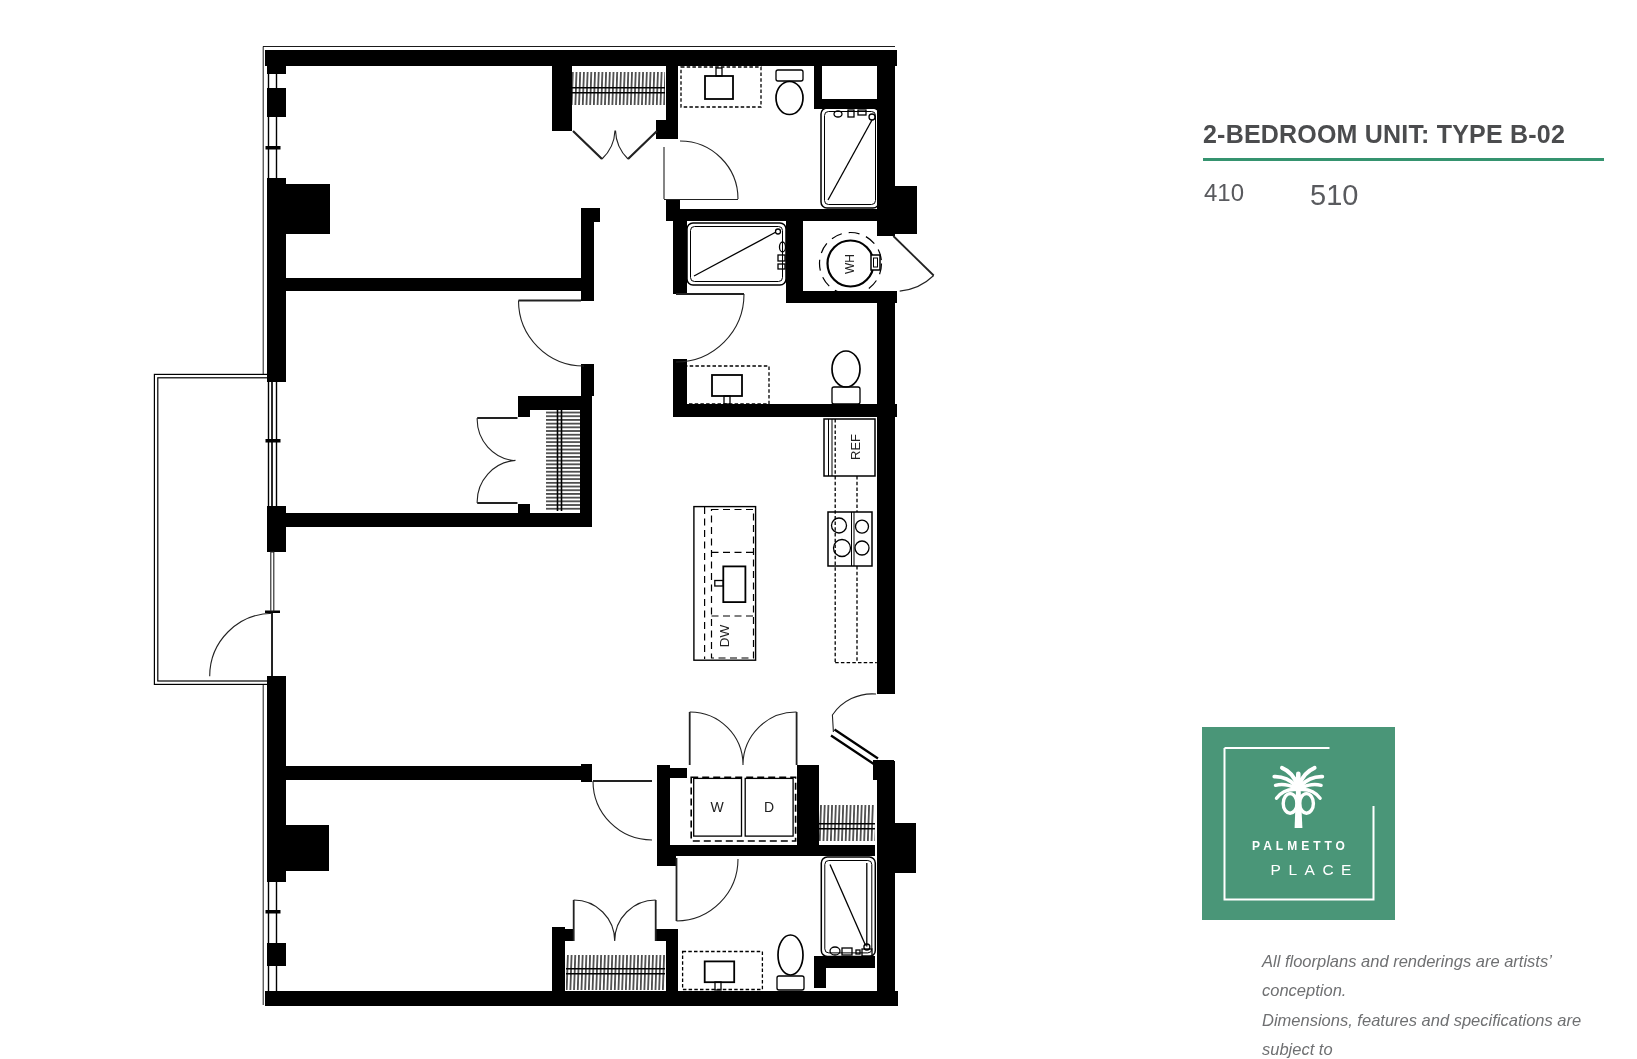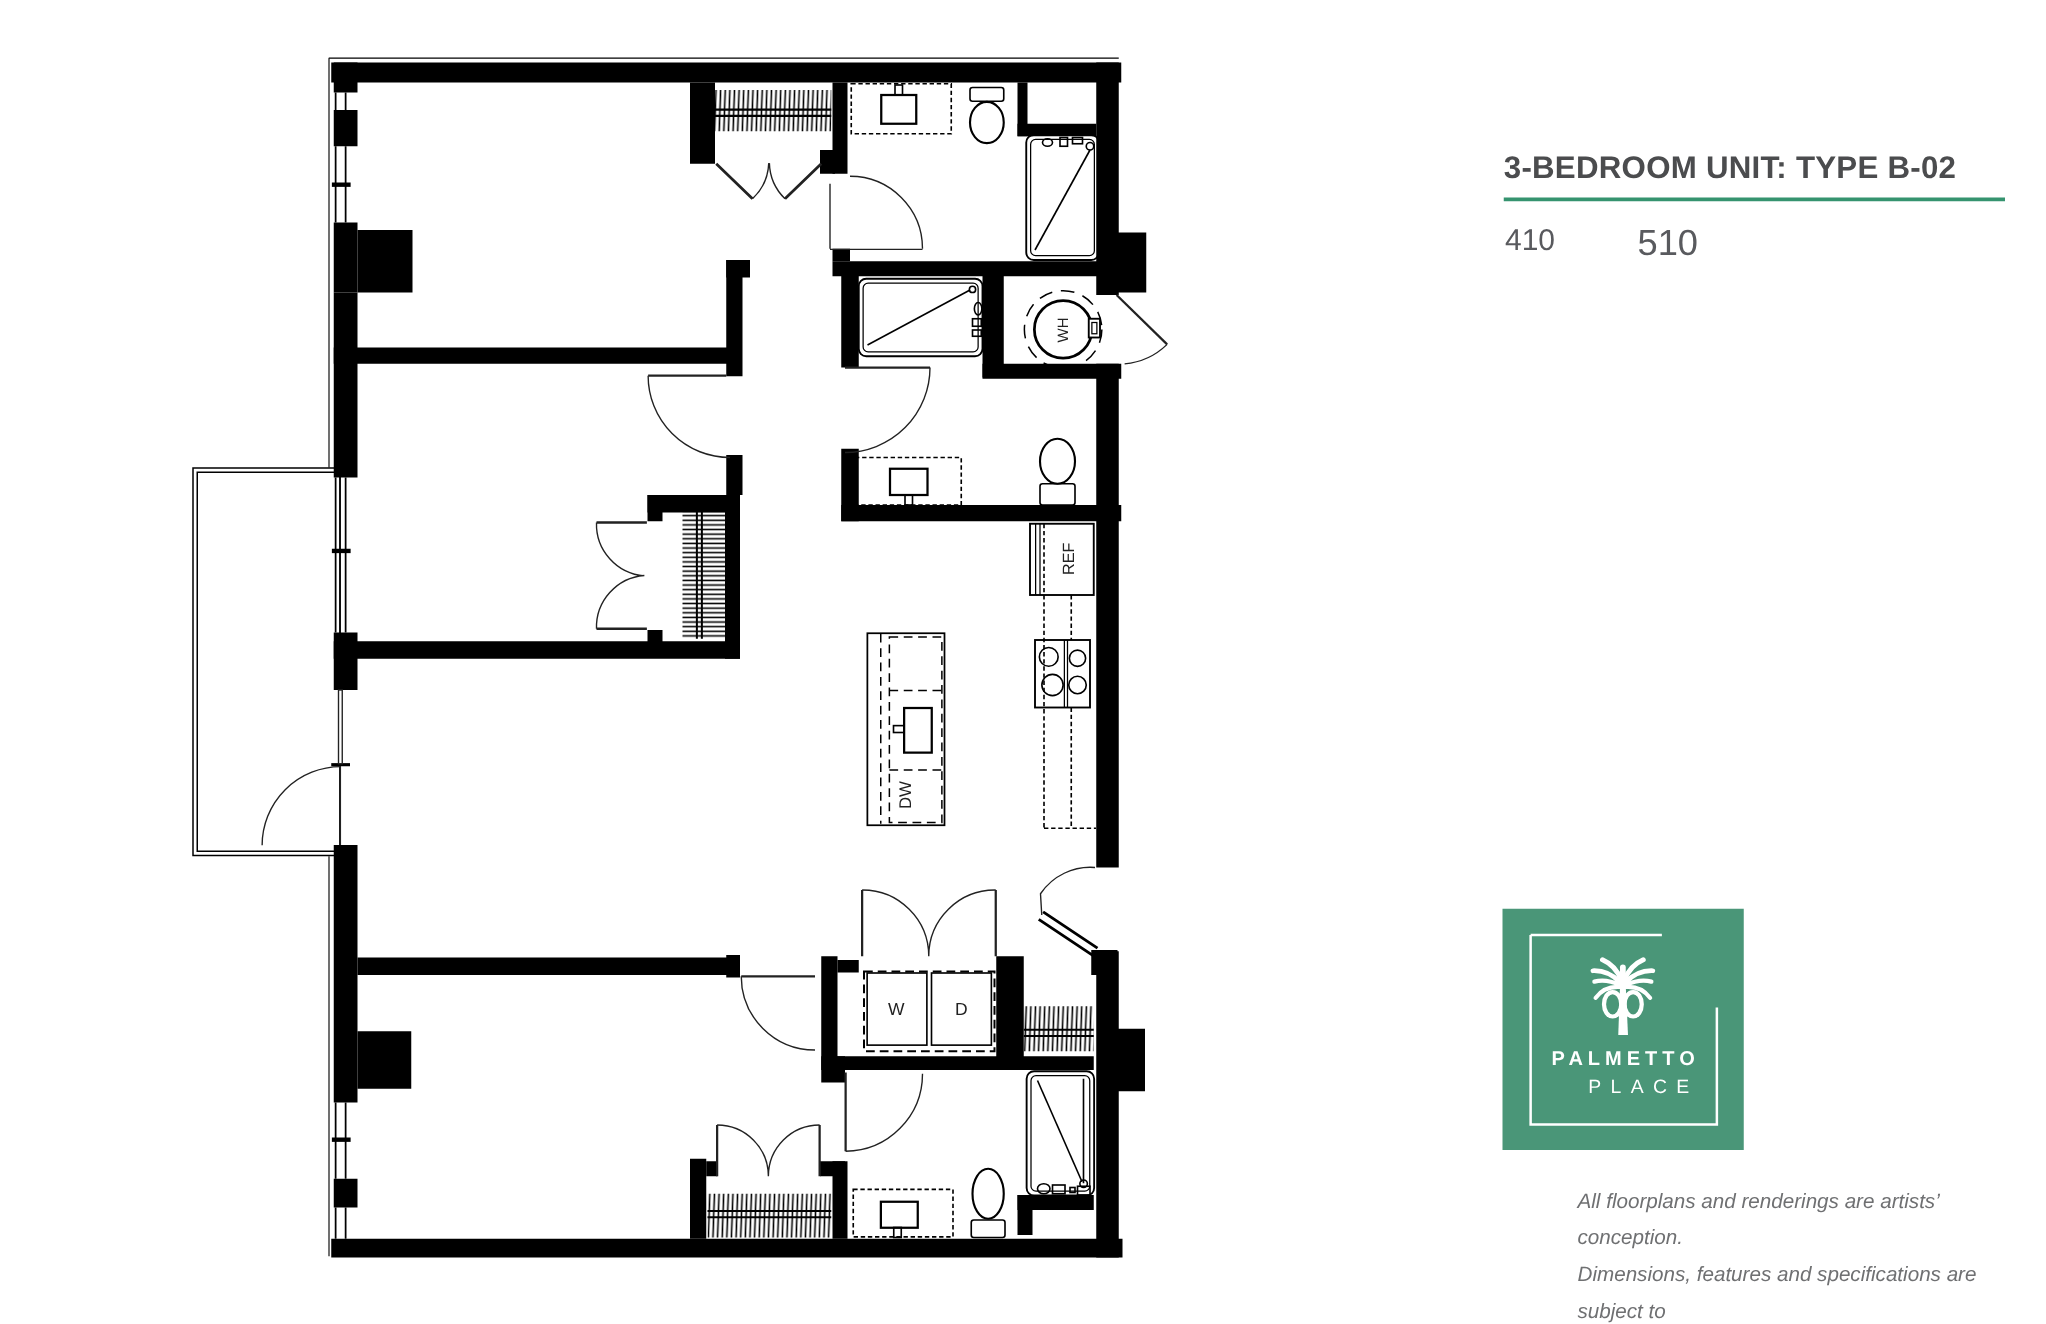--- a/index.html
+++ b/index.html
@@ -4,21 +4,21 @@
 <style>
 html,body{margin:0;padding:0;background:#ffffff;width:1637px;height:1059px;overflow:hidden;
 font-family:"Liberation Sans",sans-serif;-webkit-font-smoothing:antialiased;}
 .abs{position:absolute;}
 #title{left:1203px;top:120px;font-size:25px;font-weight:bold;color:#4b4c4e;letter-spacing:0.2px;}
 #rule{left:1203px;top:157.5px;width:401px;height:3px;background:#35936f;}
 #n1{left:1204px;top:179px;font-size:24px;color:#595a5e;text-align:center;}
 #n2{left:1310px;top:179px;font-size:29px;color:#595a5e;}
 #disc{left:1262px;top:947px;font-size:16.5px;font-style:italic;color:#6f7072;line-height:29.4px;}
 #logo{left:1202px;top:727px;width:193px;height:193px;background:#4a9678;}
-#palmetto{left:1202px;top:839px;width:193px;text-align:center;color:#fff;font-size:16px;font-weight:bold;letter-spacing:4px;text-indent:4px;}
+#palmetto{left:1202px;top:839px;width:193px;text-align:center;color:#fff;font-size:12px;font-weight:bold;letter-spacing:4px;text-indent:4px;}
 #place{left:1202px;top:861px;width:218px;text-align:center;color:#fff;font-size:15.5px;font-weight:normal;letter-spacing:7.5px;text-indent:7.5px;}
 </style>
 </head>
 <body>
 <svg id="plan" class="abs" width="1637" height="1059" viewBox="0 0 1637 1059" style="left:0;top:0">
 <defs>
 <pattern id="hv" width="3.7" height="10" patternUnits="userSpaceOnUse" patternTransform="skewX(-2)">
 <rect x="1.2" width="1.25" height="10" fill="#000"></rect>
 </pattern>
 <pattern id="hh" width="10" height="3.7" patternUnits="userSpaceOnUse">
@@ -203,21 +203,21 @@
 <rect x="862" y="949" width="10" height="7"></rect>
 </g>
 <g id="labels" fill="#222" font-family="Liberation Sans, sans-serif" font-size="12">
 <text x="850" y="268" text-anchor="middle" transform="rotate(-90 850 264)">WH</text>
 <text x="855.5" y="451" text-anchor="middle" transform="rotate(-90 855.5 447)" font-size="13">REF</text>
 <text x="724.5" y="640" text-anchor="middle" transform="rotate(-90 724.5 636)" font-size="13.5">DW</text>
 <text x="717" y="812" text-anchor="middle" font-size="14">W</text>
 <text x="769" y="812" text-anchor="middle" font-size="14">D</text>
 </g>
 </svg>
-<div id="title" class="abs">3-BEDROOM UNIT: TYPE B-02</div>
+<div id="title" class="abs">2-BEDROOM UNIT: TYPE B-02</div>
 <div id="rule" class="abs"></div>
 <div id="n1" class="abs">410</div>
 <div id="n2" class="abs">510</div>
 <div id="logo" class="abs"></div>
 <svg class="abs" style="left:1202px;top:727px" width="193" height="193" viewBox="0 0 193 193">
 <g stroke="#fff" stroke-width="2" fill="none">
 <path d="M22.5,21 H127.5"></path>
 <path d="M22.5,21 V172.5 H171.5 V79"></path>
 </g>
 <g stroke="#fff" fill="none" stroke-linecap="round">

